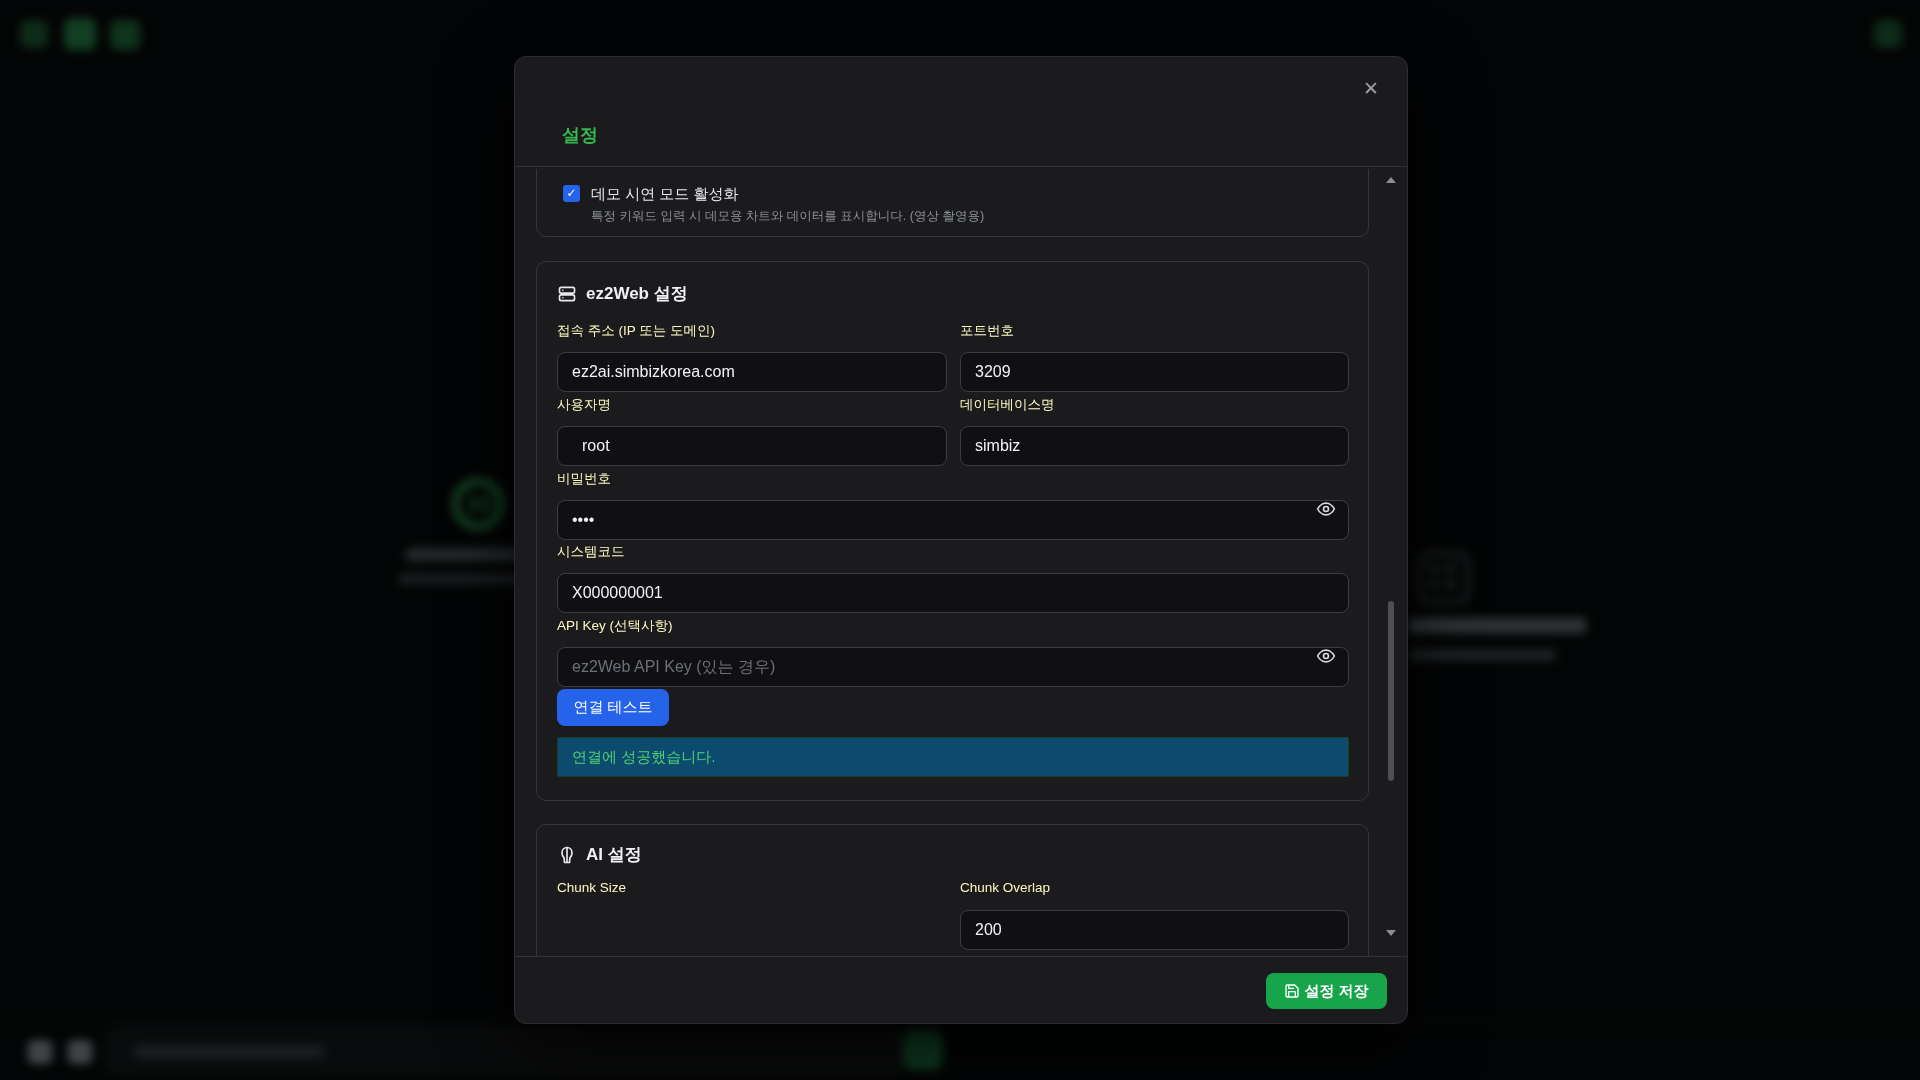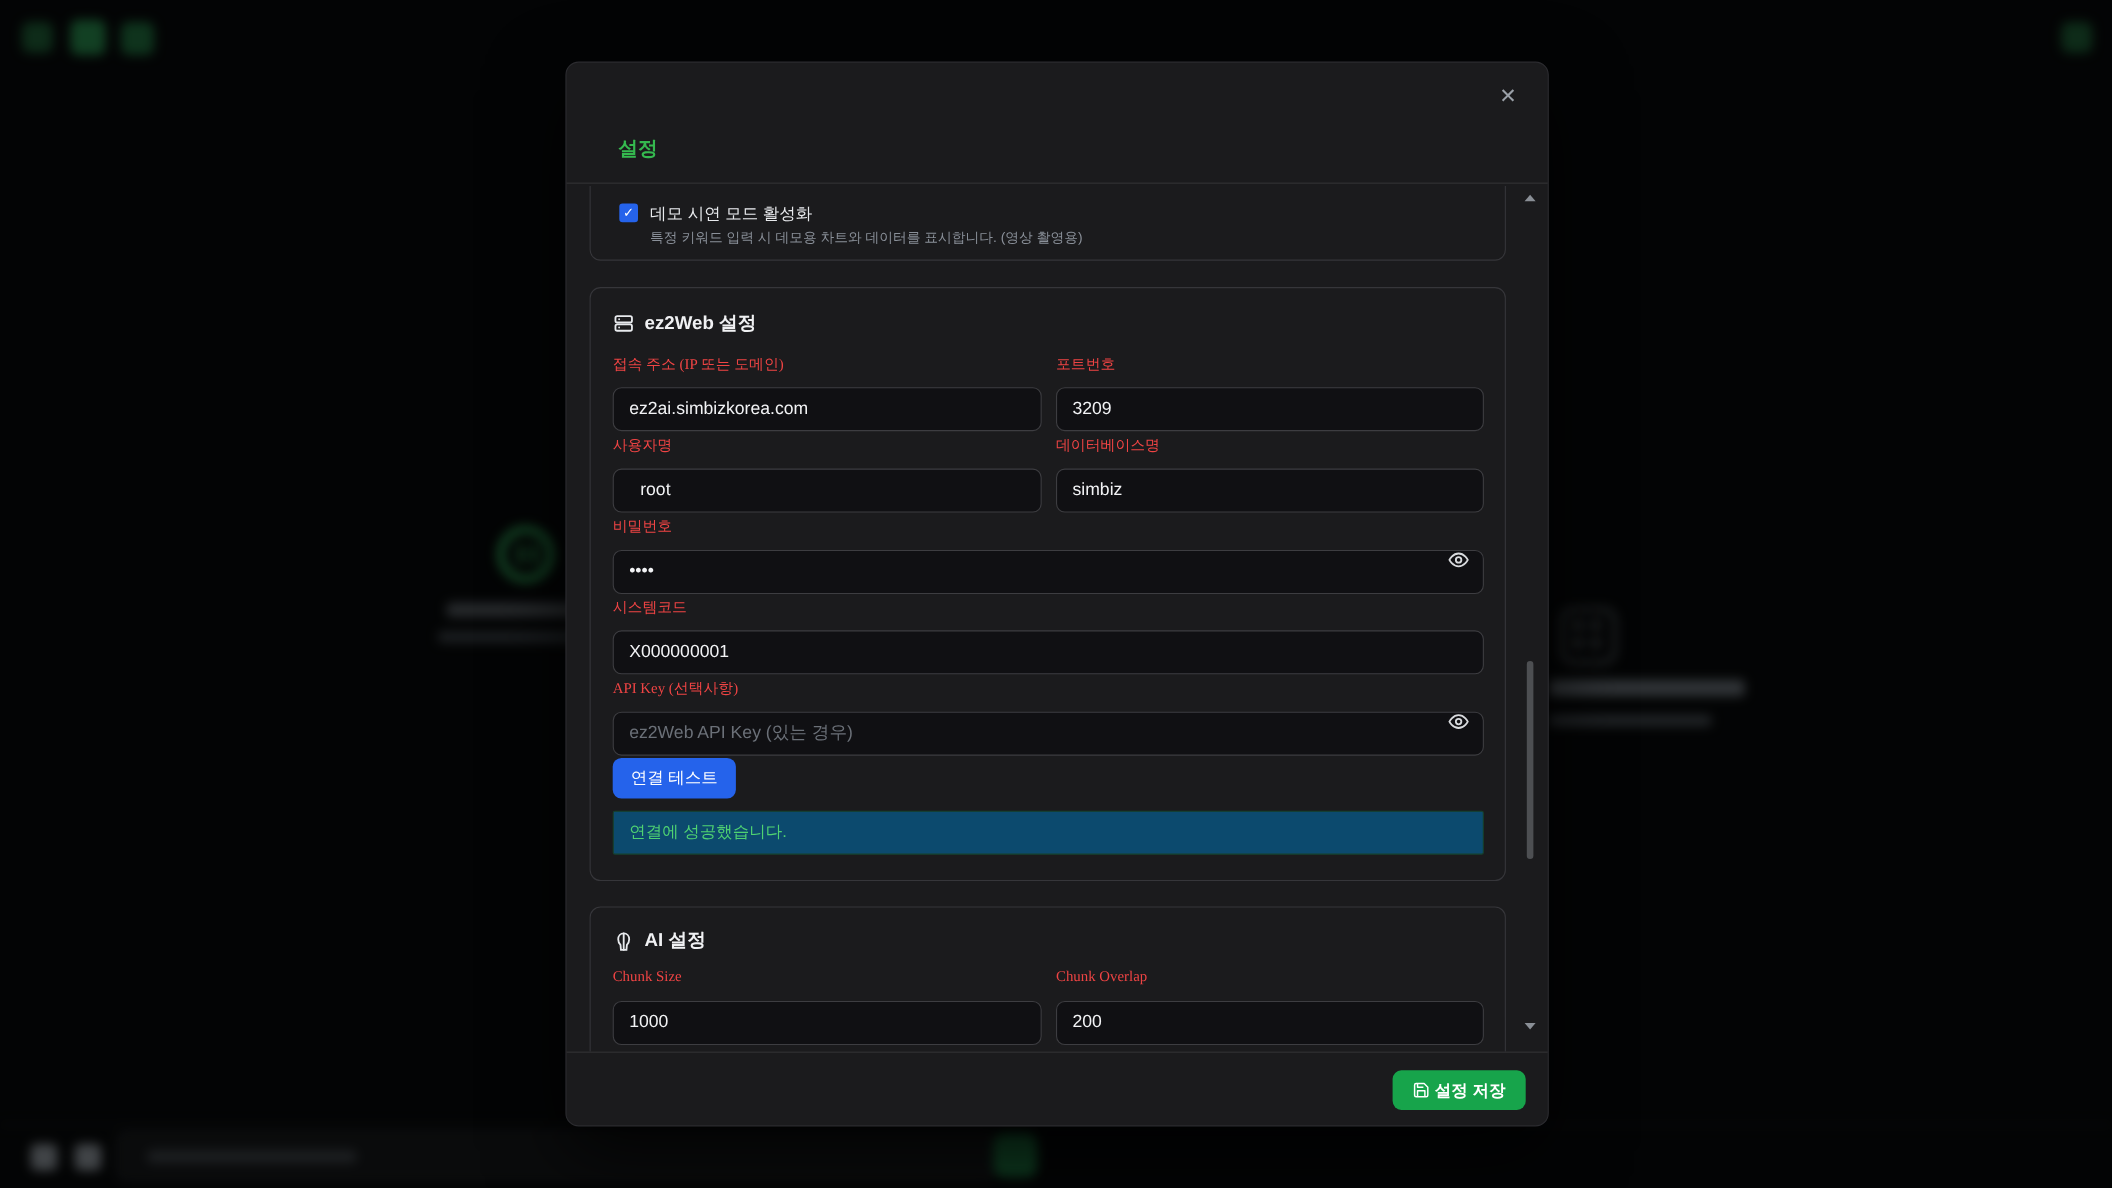--- a/index.html
+++ b/index.html
@@ -37,21 +37,21 @@
 
   .chk { position:absolute; width:17px; height:17px; background:#2563eb; border-radius:3px;
          color:#fff; font-size:12px; line-height:17px; text-align:center; cursor:pointer; }
   .chk-label { position:absolute; font-size:15px; color:#e8eaed; }
   .chk-desc { position:absolute; font-size:12.5px; color:#8a9099; }
 
   .section-header { position:absolute; left:20px; display:flex; align-items:center; gap:9px; }
   .section-header .ttl { font-size:17px; font-weight:700; color:#f0f1f3; }
   .section-header svg { display:block; }
 
-  .field-label { position:absolute; font-size:13.5px; color:#ef4444;font-family:Liberation Serif, serif; }
+  .field-label { position:absolute; font-size:13.5px; color:#fef9c3; }
   .text-input { position:absolute; height:40px; background:#101013; border:1px solid #3d3d41; border-radius:8px;
                 color:#f2f3f5; font-size:16px; padding:0 14px; font-family:"Liberation Sans","DejaVu Sans",sans-serif; outline:none;margin-top:10px; }
   .text-input::placeholder { color:#6b7078; }
   .col-l { left:20px; width:390px; }
   .col-r { left:423px; width:389px; }
   .full  { left:20px; width:792px; }
 
   .eye-btn { position:absolute; width:26px; height:26px; border:none; background:transparent; cursor:pointer; padding:0; }
 
   .btn-test { position:absolute; left:20px; top:427px; width:112px; height:37px; background:#2563eb; border:none;
@@ -162,30 +162,29 @@
             <path d="M2 12s3.5-7 10-7 10 7 10 7-3.5 7-10 7-10-7-10-7z"></path>
               <circle cx="12" cy="12" r="3"></circle>
           </svg>
         </button>
 
         <button class="btn-test">연결 테스트</button>
         <div class="alert-success">연결에 성공했습니다.</div>
       </div>
 
       <div class="card card-ai">
-        <div class="section-header" style="top:18px;align-items:flex-end;">
+        <div class="section-header" style="top:18px;">
           <svg width="20" height="20" viewBox="0 0 24 24" fill="none" stroke="#e8eaed" stroke-width="2" stroke-linecap="round">
             <path d="M12 3c-3.5 0-6 2.8-6 6.5 0 2.5 1 4.5 2.5 6L9 21h6l.5-5.5c1.5-1.5 2.5-3.5 2.5-6C18 5.8 15.5 3 12 3z"></path>
             <line x1="12" y1="3" x2="12" y2="21"></line>
           </svg>
           <span class="ttl">AI 설정</span>
         </div>
 
         <div class="field-label" style="left:20px;top:55px;">Chunk Size</div>
-        <input class="text-input col-l" style="top: 75px;" value="1000">
         <div class="field-label" style="left:423px;top:55px;">Chunk Overlap</div>
         <input class="text-input col-r" style="top: 75px;" value="200">
       </div>
     </div>
 
     <div class="sb-arrow-up"></div>
     <div class="sb-thumb"></div>
     <div class="sb-arrow-dn"></div>
 
     <div class="footer-divider"></div>

